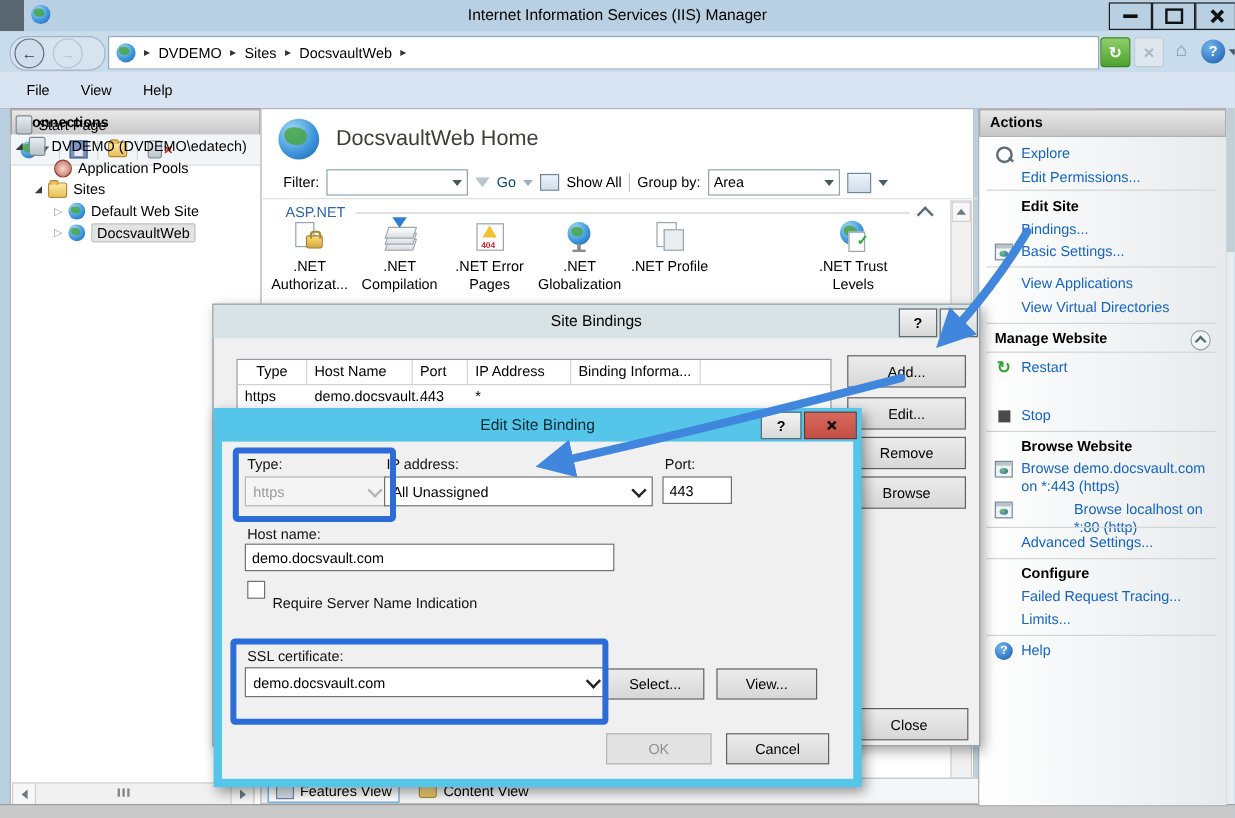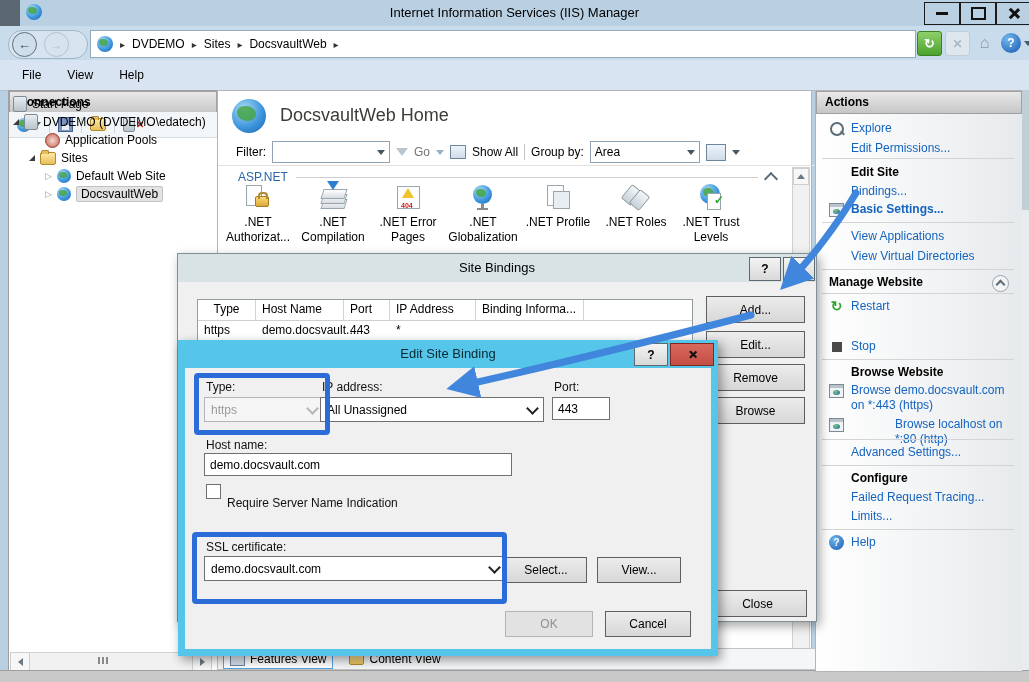--- a/index.html
+++ b/index.html
@@ -56,21 +56,21 @@
   .floppy{width:13px;height:13px;background:#7d96c0;border:1px solid #47608c;position:relative;}
   .floppy:after{content:"";position:absolute;left:3px;bottom:1px;width:7px;height:5px;background:#e8eef6;}
   .redx{color:#c6281e;font-weight:bold;font-size:10px;}
   
   .main-pane{left:217px;top:90px;width:593px;height:558px;background:#fff;border:1px solid #b4b4b4;}
   .home-title{font-size:18px;color:#3d3c38;}
   .filter-row{left:0;top:48px;width:591px;height:26px;display:flex;align-items:center;gap:6px;padding-left:18px;border-bottom:1px solid #e0e0e0;font-size:12px;}
   .combo{background:#fff;border:1px solid #8fa3b5;height:20px;display:flex;align-items:center;justify-content:space-between;padding:0 4px;}
   .combo .caret{border-top-color:#45565f;}
   .funnel{width:0;height:0;border-left:6px solid transparent;border-right:6px solid transparent;border-top:8px solid #b8c6cf;}
-  .grey-go{color:#737373;}
+  .grey-go{color:#0c4a6e;}
   .list-ico{width:14px;height:12px;border:1px solid #6d86a0;background:linear-gradient(#eef4fa,#cfdce8);}
   .vline{width:1px;height:16px;background:#c5c5c5;}
   .section-hdr{color:#2b65a8;font-size:12px;}
   .rule{height:1px;background:#cfcfcf;}
   .chev{width:8px;height:8px;border-left:2px solid #5b6b77;border-top:2px solid #5b6b77;transform:rotate(45deg);}
   .feat{position:absolute;width:76px;text-align:center;font-size:12px;line-height:15px;}
   .feat .fic{margin:0 auto 4px auto;width:28px;height:28px;position:relative;}
   .page{position:absolute;background:#fdfdfd;border:1px solid #9aa6ad;}
   .lock{position:absolute;width:12px;height:9px;background:linear-gradient(#ffd978,#d9a93c);border:1px solid #a07c20;border-radius:2px;}
   .lock:before{content:"";position:absolute;left:2px;top:-5px;width:6px;height:5px;border:2px solid #b08a2e;border-bottom:none;border-radius:4px 4px 0 0;}
@@ -307,27 +307,20 @@
     </div>
     <div>.NET Globalization</div>
   </div>
   <div class="feat" style="left:302px;top:92px;">
     <div class="fic">
       <span class="page" style="left:3px;top:2px;width:15px;height:19px;"></span>
       <span class="page" style="left:9px;top:8px;width:15px;height:16px;background:#e9eef2;"></span>
     </div>
     <div>.NET Profile</div>
   </div>
-  <div class="feat" style="left:380px;top:92px;">
-    <div class="fic">
-      <span class="tag" style="left:3px;top:3px;"></span>
-      <span class="tag" style="left:11px;top:8px;"></span>
-    </div>
-    <div>.NET Roles</div>
-  </div>
   <div class="feat" style="left:455px;top:92px;">
     <div class="fic">
       <span class="globe" style="position:absolute;left:3px;top:1px;width:20px;height:20px;"></span>
       <span class="page" style="left:10px;top:10px;width:12px;height:15px;"></span>
       <span class="tick" style="left:17px;top:10px;">✓</span>
     </div>
     <div>.NET Trust Levels</div>
   </div>
 
   <div class="abs vsb" style="left:574px;top:76px;width:16px;height:480px;">
@@ -360,21 +353,21 @@
   <div class="arow" style="top:50px;">
     <span class="alink indent">Edit Permissions...</span>
   </div>
   <div class="asep" style="top:67px;"></div>
   <div class="arow" style="top:74px;">
     <span class="ahdr indent">Edit Site</span>
   </div>
   <div class="arow" style="top:93px;">
     <span class="alink indent">Bindings...</span>
   </div>
-  <div class="arow" style="top:111px;font-weight:bold;">
+  <div class="arow" style="top:111px;">
     <span class="aicon">
         <span class="winico"></span>
       </span>
     <span class="alink">Basic Settings...</span>
   </div>
   <div class="asep" style="top:131px;"></div>
   <div class="arow" style="top:138px;">
     <span class="alink indent">View Applications</span>
   </div>
   <div class="arow" style="top:158px;">

